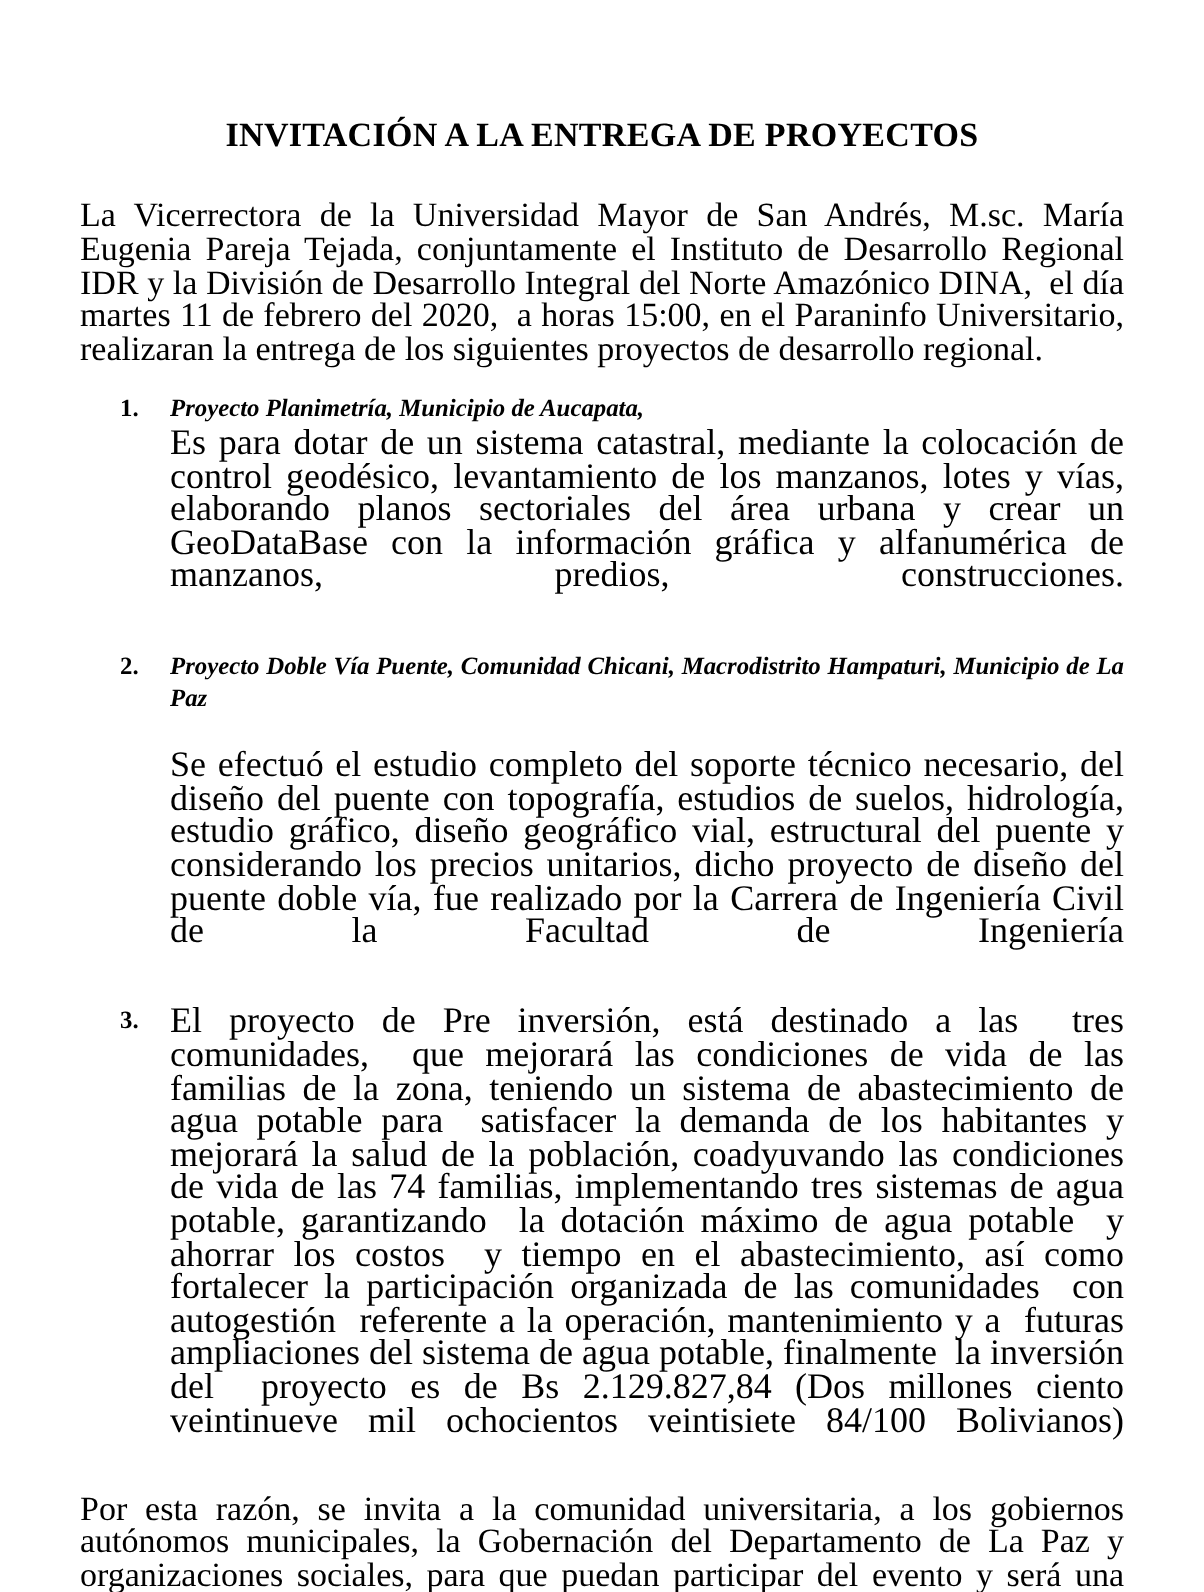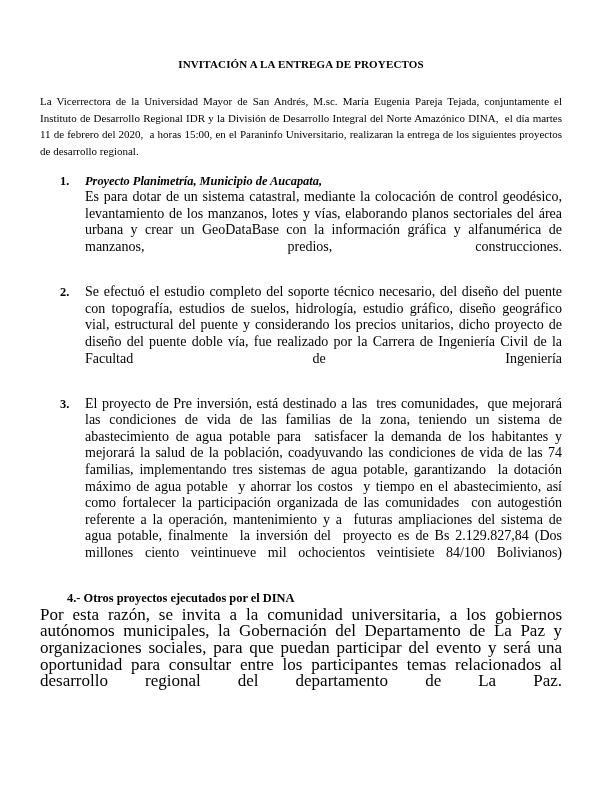--- a/index.html
+++ b/index.html
@@ -17,29 +17,29 @@
     -webkit-font-smoothing: antialiased;
   }
   .page {
     box-sizing: border-box;
     width: 602px;
     height: 796px;
     padding: 58px 40px 0 40px;
     background: #ffffff;
   }
   .doc-title {
-    font-size: 11px;
+    font-size: 17px;
     font-weight: bold;
     text-align: center;
     letter-spacing: 0.15px;
     margin: 0 0 22px 0;
     line-height: 1.2;
   }
   .intro {
-    font-size: 11px;
+    font-size: 17px;
     line-height: 16.6px;
     text-align: justify;
     text-justify: inter-word;
     margin: 4px 0 13px 0;
     white-space: pre-wrap;
   }
   .items {
     margin: 0;
     padding: 0;
     list-style: none;
@@ -62,21 +62,21 @@
   .item-heading {
     font-size: 12.4px;
     font-weight: bold;
     line-height: 16.6px;
     text-align: justify;
     text-justify: inter-word;
     margin: 0;
     font-style: italic;
   }
   .item-body {
-    font-size: 14px;
+    font-size: 18px;
     line-height: 16.6px;
     text-align: justify;
     text-justify: inter-word;
     margin: 0;
     white-space: pre-wrap;
   }
   .item-body::after {
     content: "";
     display: inline-block;
     width: 100%;
@@ -132,28 +132,28 @@
   <ol class="items">
 
     <li class="item">
       <span class="item-marker">1.</span>
       <p class="item-heading">Proyecto Planimetría, Municipio de Aucapata,</p>
       <p class="item-body">Es para dotar de un sistema catastral, mediante la colocación de control geodésico, levantamiento de los manzanos, lotes y vías, elaborando planos sectoriales del área urbana y crear un GeoDataBase con la información gráfica y alfanumérica de manzanos, predios, construcciones.</p>
     </li>
 
     <li class="item">
       <span class="item-marker">2.</span>
+      <p class="item-heading justify-all">Proyecto Doble Vía Puente, Comunidad Chicani, Macrodistrito Hampaturi, Municipio de La Paz</p>
       <p class="item-body">Se efectuó el estudio completo del soporte técnico necesario, del diseño del puente con topografía, estudios de suelos, hidrología, estudio gráfico, diseño geográfico vial, estructural del puente y considerando los precios unitarios, dicho proyecto de diseño del puente doble vía, fue realizado por la Carrera de Ingeniería Civil de la Facultad de Ingeniería</p>
     </li>
 
     <li class="item">
       <span class="item-marker">3.</span>
       <p class="item-body">El proyecto de Pre inversión, está destinado a las  tres comunidades,  que mejorará las condiciones de vida de las familias de la zona, teniendo un sistema de abastecimiento de agua potable para  satisfacer la demanda de los habitantes y mejorará la salud de la población, coadyuvando las condiciones de vida de las 74 familias, implementando tres sistemas de agua potable, garantizando  la dotación máximo de agua potable  y ahorrar los costos  y tiempo en el abastecimiento, así como fortalecer la participación organizada de las comunidades  con autogestión  referente a la operación, mantenimiento y a  futuras ampliaciones del sistema de agua potable, finalmente  la inversión del  proyecto es de Bs 2.129.827,84 (Dos millones ciento veintinueve mil ochocientos veintisiete 84/100 Bolivianos)</p>
     </li>
 
   </ol>
 
-  <p class="section-four">4.- Otros proyectos ejecutados por el DINA</p>
 
   <p class="closing-para">Por esta razón, se invita a la comunidad universitaria, a los gobiernos autónomos municipales, la Gobernación del Departamento de La Paz y organizaciones sociales, para que puedan participar del evento y será una oportunidad para consultar entre los participantes temas relacionados al desarrollo regional del departamento de La Paz.</p>
 
 
 </div>
 
 </body></html>

